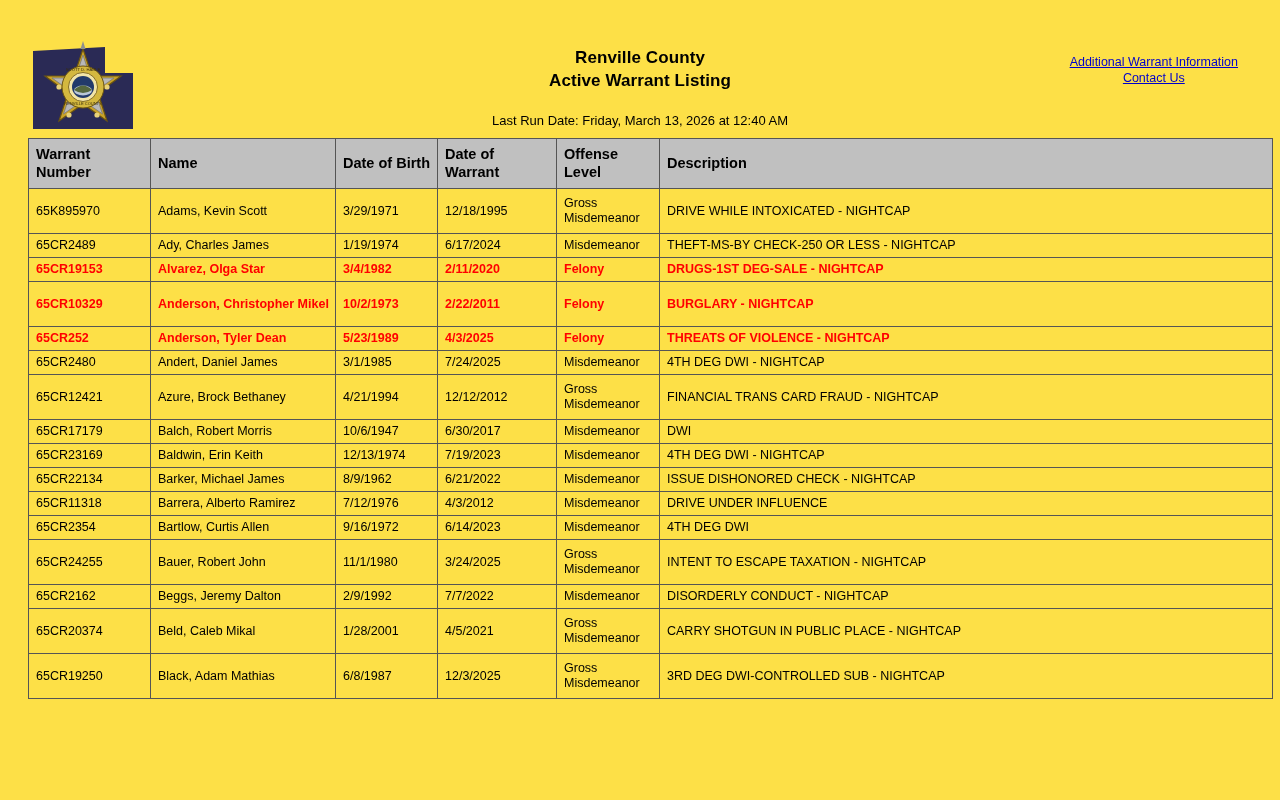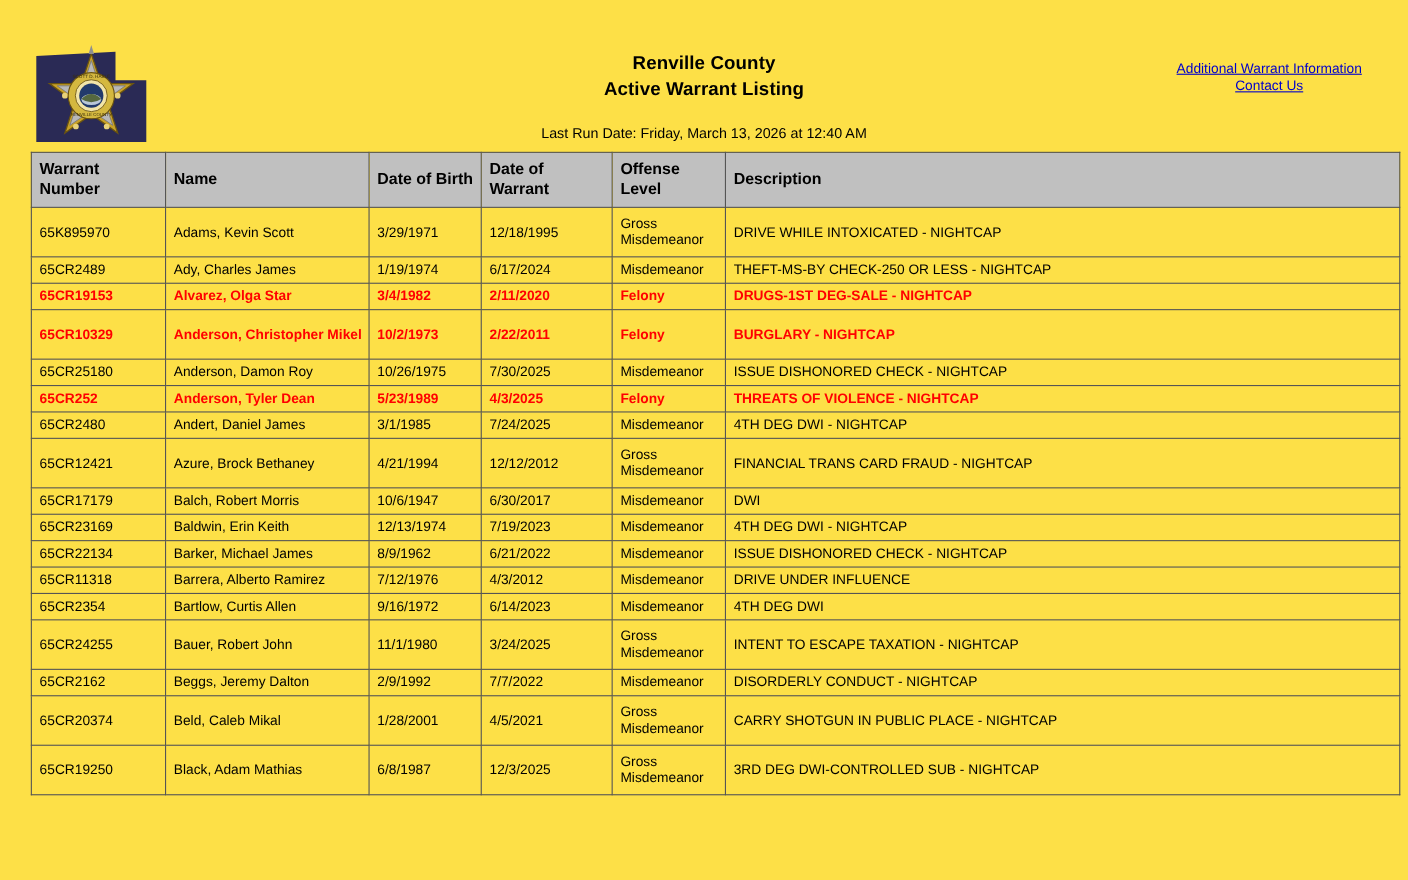--- a/index.html
+++ b/index.html
@@ -212,28 +212,20 @@
             <td>DRUGS-1ST DEG-SALE - NIGHTCAP</td>
           </tr>
           <tr class="alert r-tall">
             <td>65CR10329</td>
             <td>Anderson, Christopher Mikel</td>
             <td>10/2/1973</td>
             <td>2/22/2011</td>
             <td>Felony</td>
             <td>BURGLARY - NIGHTCAP</td>
           </tr>
-          <tr class="r-norm">
-            <td>65CR25180</td>
-            <td>Anderson, Damon Roy</td>
-            <td>10/26/1975</td>
-            <td>7/30/2025</td>
-            <td>Misdemeanor</td>
-            <td>ISSUE DISHONORED CHECK - NIGHTCAP</td>
-          </tr>
           <tr class="alert r-norm">
             <td>65CR252</td>
             <td>Anderson, Tyler Dean</td>
             <td>5/23/1989</td>
             <td>4/3/2025</td>
             <td>Felony</td>
             <td>THREATS OF VIOLENCE - NIGHTCAP</td>
           </tr>
           <tr class="r-norm">
             <td>65CR2480</td>

